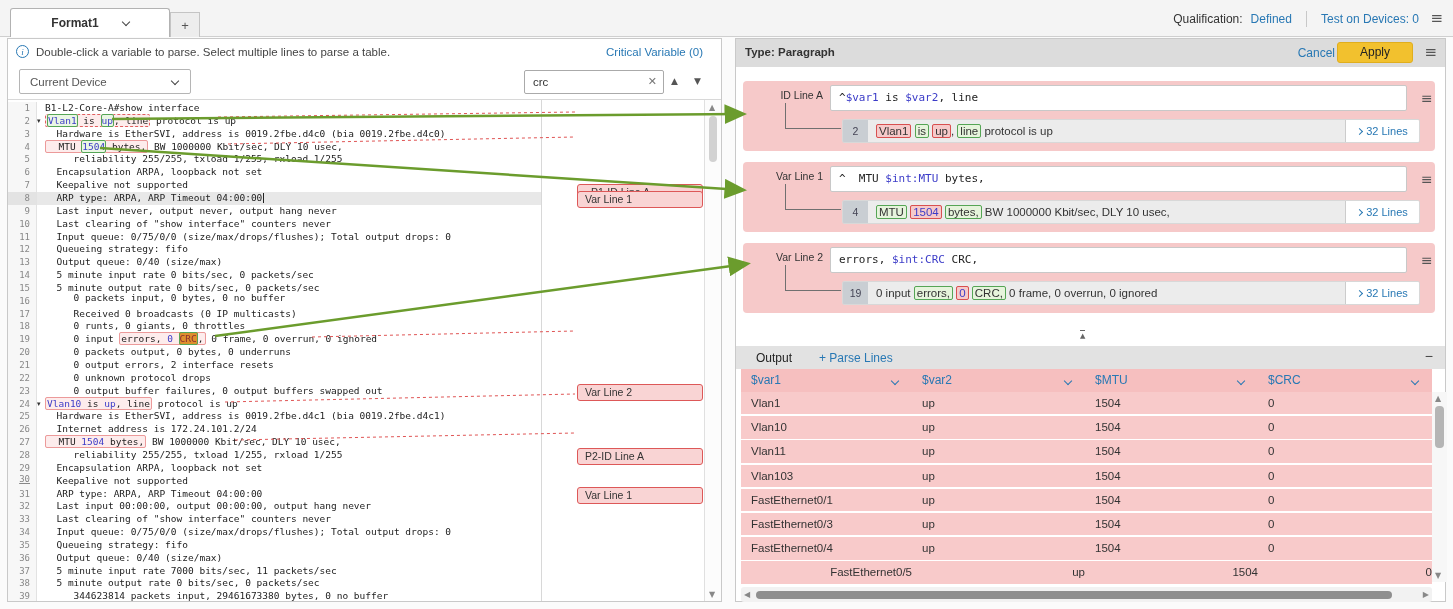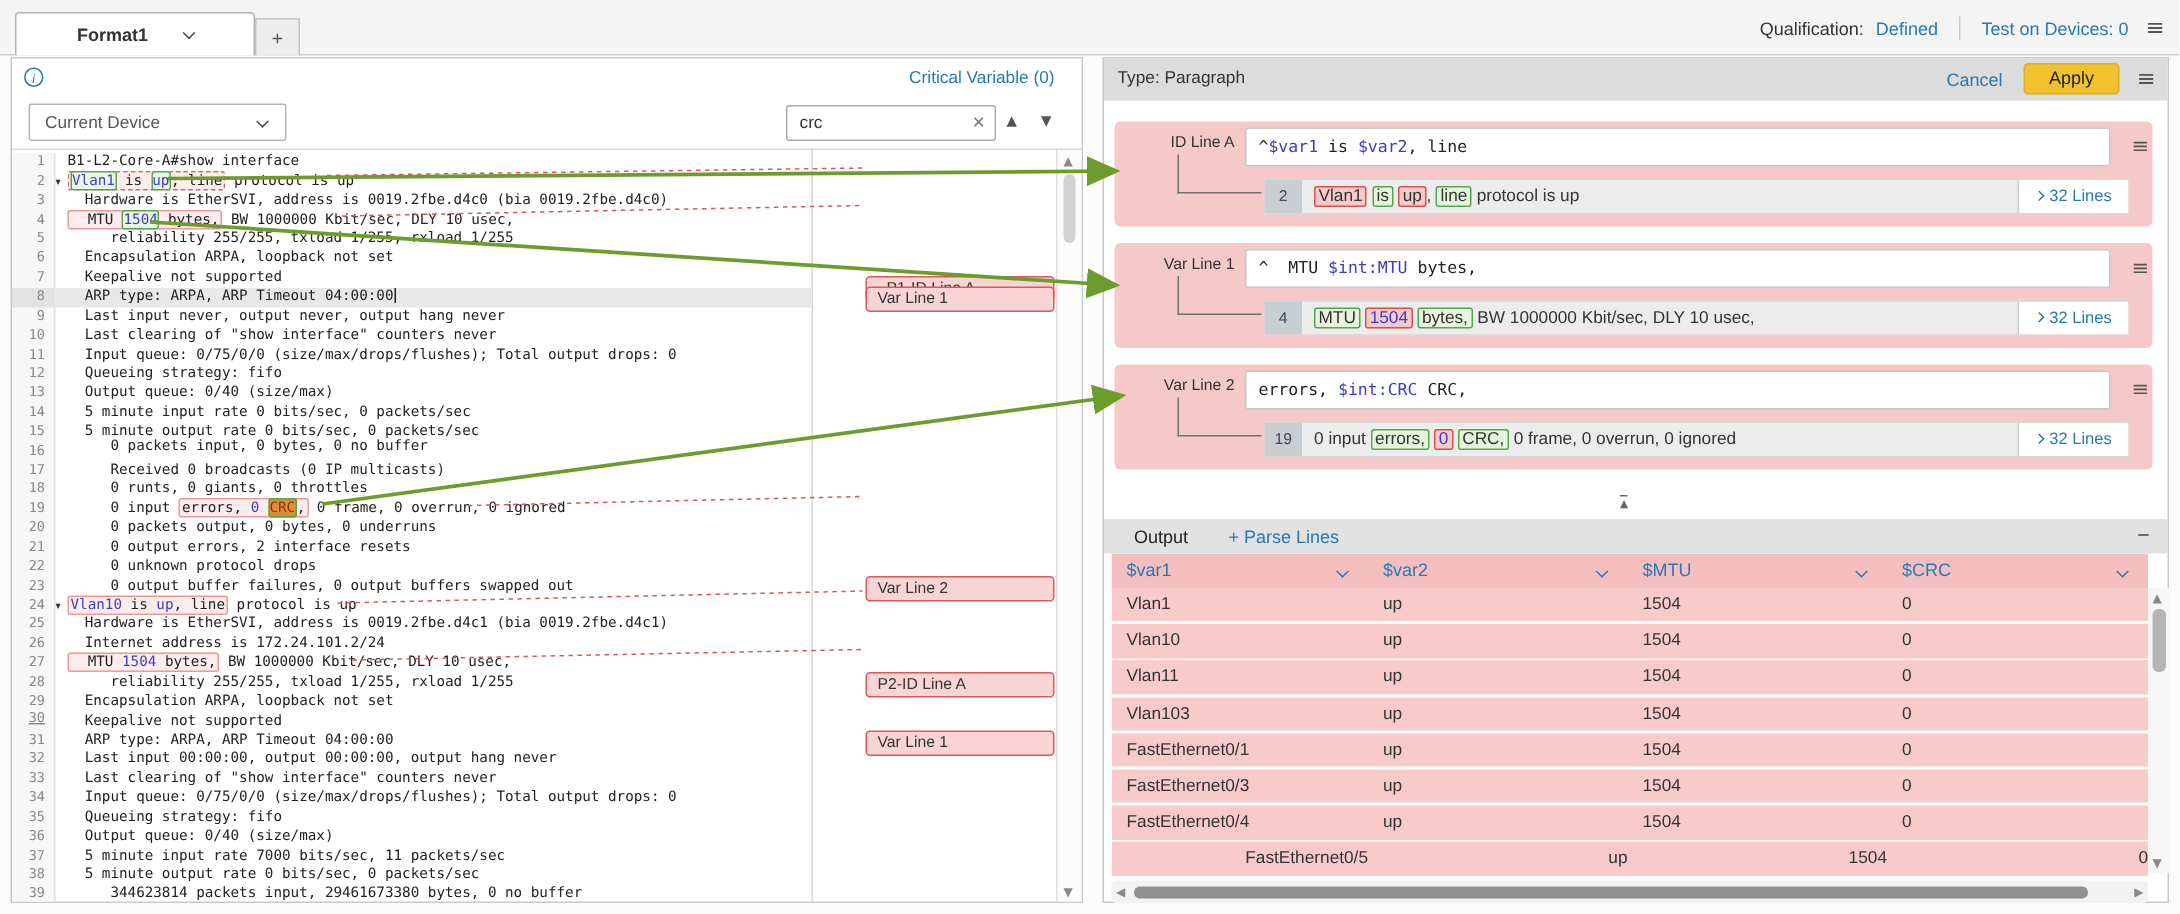--- a/index.html
+++ b/index.html
@@ -57,23 +57,23 @@
   #label-col { position:absolute; left:533px; top:0; width:163px; height:502px; border-left:1px solid #d8d8d8; }
   .badge { position:absolute; left:35px; width:126px; height:17px; background:#f9d4d4; border:1px solid #dd5858; border-radius:3px; font-size:10.5px; color:#333; line-height:15px; padding-left:7px; }
   #left-scroll { position:absolute; left:696px; top:0; width:17px; height:502px; border-left:1px solid #e0e0e0; background:#fcfcfc; }
   #left-scroll .up { position:absolute; top:3px; left:4px; font-size:8px; color:#888; }
   #left-scroll .dn { position:absolute; bottom:3px; left:4px; font-size:8px; color:#888; }
   #left-scroll .thumb { position:absolute; top:16px; left:4px; width:8px; height:46px; background:#d2d2d2; border-radius:4px; }
 
   
   #right-panel { position:absolute; left:735px; top:38px; width:711px; height:564px; background:#fff; border:1px solid #c9c9c9; }
   #rp-header { position:absolute; left:0; top:0; width:709px; height:28px; background:#dcdcdc; }
-  #rp-type { position:absolute; left:9px; top:7px; font-size:11.5px; color:#333; }
+  #rp-type { position:absolute; left:9px; top:7px; font-size:11.5px; color:#333;font-weight:bold; }
   #rp-cancel { position:absolute; right:110px; top:7px; font-size:12px; }
-  #rp-apply { position:absolute; right:32px; top:3px; width:64px; height:21px; background:#f2c12e; border:1px solid #e0ae1d; border-radius:3px; font-size:12px; color:#222; text-align:center; line-height:19px; }
+  #rp-apply { position:absolute; right:32px; top:3px; width:76px; height:21px; background:#f2c12e; border:1px solid #e0ae1d; border-radius:3px; font-size:12px; color:#222; text-align:center; line-height:19px; }
   #rp-menu { position:absolute; right:8px; top:6px; }
 
   .card { position:absolute; left:7px; width:692px; height:70px; background:#f6c9c9; border-radius:4px; }
   .card-label { position:absolute; left:5px; top:8px; width:75px; text-align:right; font-size:10.5px; color:#333; }
   .card-elbow { position:absolute; left:42px; top:22px; width:56px; height:26px; border-left:1px solid #707070; border-bottom:1px solid #707070; }
   .card-input { position:absolute; left:87px; top:4px; width:577px; height:26px; background:#fff; border:1px solid #c8c8c8; border-radius:2px; font-family:"DejaVu Sans Mono",monospace; font-size:11px; line-height:24px; padding-left:8px; white-space:pre; color:#222; }
   .card-handle { position:absolute; left:678px; top:9px; font-size:14px; color:#555; }
   .card-preview { position:absolute; left:99px; top:38px; width:578px; height:24px; display:flex; border:1px solid #d8d8d8; border-radius:2px; overflow:hidden; }
   .pv-gut { width:25px; background:#c9ced3; color:#445; font-size:10.5px; text-align:center; line-height:22px; flex:none; }
   .pv-content { flex:1; background:#ececec; font-size:11.5px; color:#333; line-height:22px; padding-left:8px; white-space:pre; overflow:hidden; }
@@ -117,20 +117,21 @@
     <span class="blue">Defined</span>
     <span class="tb-sep"></span>
     <span class="blue">Test on Devices: 0</span>
   </div>
   <div id="topbar-menu" class="hamb glyph">≡</div>
 </div>
 
 <div id="left-panel">
   <div id="info-row">
     <span id="info-icon">i</span>
+    <span id="info-text">Double-click a variable to parse. Select multiple lines to parse a table.</span>
     <span id="critical-link" class="blue">Critical Variable (0)</span>
   </div>
   <div id="device-select">
     <span>Current Device</span>
     <span class="chev"></span>
   </div>
   <div id="search-box">
     <input id="search-input" value="crc" style="">
     <span id="search-clear" class="glyph">✕</span>
   </div>

